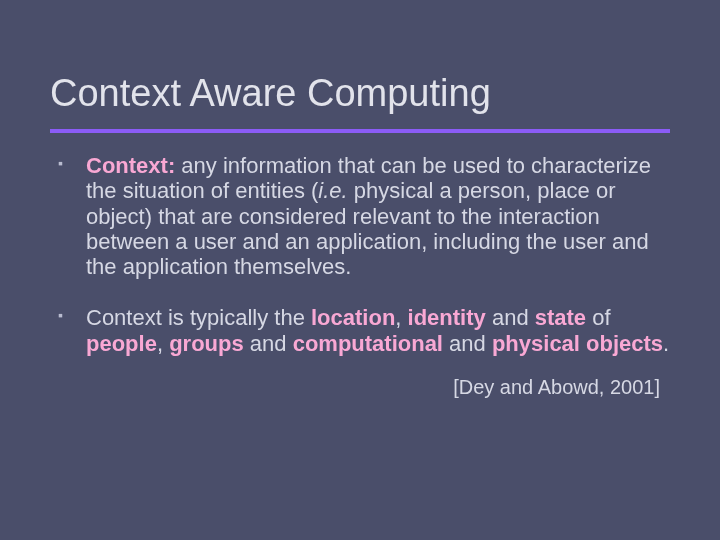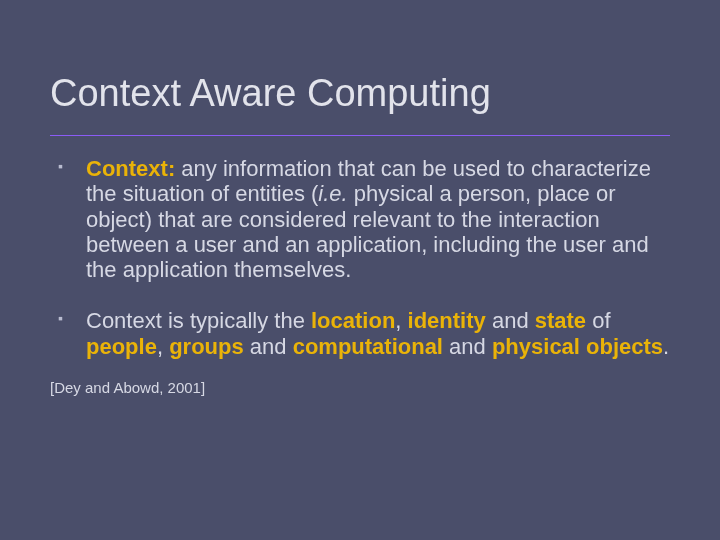--- a/index.html
+++ b/index.html
@@ -11,22 +11,22 @@
     color: #d0d2de;
     overflow: hidden;
   }
   .slide {
     padding: 72px 50px 40px 50px;
   }
   .title {
     font-size: 38px;
     font-weight: 400;
     color: #e2e3eb;
-    border-bottom: 1px solid #8b5cf6;
-    padding-bottom: 20px;
+    border-bottom: 4px solid #8b5cf6;
+    padding-bottom: 14px;
     margin-bottom: 20px;
   }
   .bullets {
     list-style: none;
     padding-left: 8px;
   }
   .bullets li {
     position: relative;
     padding-left: 28px;
     font-size: 22px;
@@ -35,23 +35,24 @@
     color: #d6d8e4;
   }
   .bullets li::before {
     content: "▪";
     position: absolute;
     left: 0;
     top: 2px;
     font-size: 14px;
     color: #b9bcd0;
   }
-  .bold { font-weight: 700; color: #eab308; }
+  .bold { font-weight: 700; color: #f9a8d4; }
   .citation {
-    font-size: 15px;
+    text-align: right;
+    font-size: 20px;
     color: #d6d8e4;
     padding-right: 10px;
     margin-top: -6px;
   }
 </style>
 </head>
 <body>
 
 <div class="slide">
   <h1 class="title">Context Aware Computing</h1>

